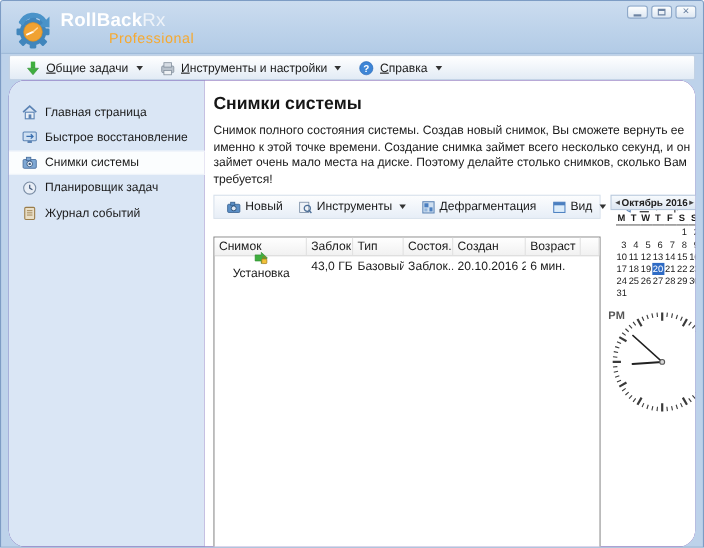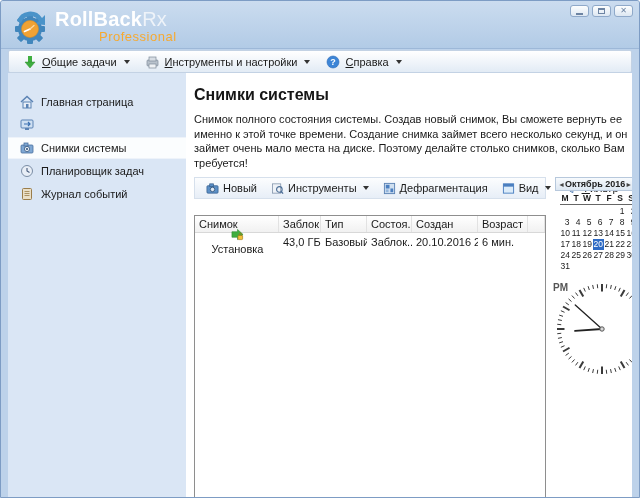--- a/index.html
+++ b/index.html
@@ -8,21 +8,21 @@
 
   .window { width:640px; height:498px; background:#bdd2ea; border:1px solid #7d9cc4;
             border-radius:3px 3px 0 0; overflow:hidden; display:flex; flex-direction:column; }
 
   
   .titlebar { height:48px; background:linear-gradient(#cbdcef,#b2cbe6);
               display:flex; align-items:center; position:relative; flex:0 0 auto;
               border-bottom:1px solid #9db8d8; }
   .logo { margin:2px 4px 0 8px; }
   .brand-wrap { line-height:1; margin-top:2px; }
-  .brand-line { font-size:20px; font-weight:bold; color:#ffffff; letter-spacing:0.2px; }
+  .brand-line { font-size:17px; font-weight:bold; color:#ffffff; letter-spacing:0.2px; }
   .brand-rx { font-weight:normal; color:#eef3f9; }
   .brand-sub { font-size:13px; color:#f6a930; margin:1px 0 0 44px; letter-spacing:0.5px; }
   .win-controls { position:absolute; top:4px; right:6px; display:flex; gap:3px; }
   .win-btn { width:19px; height:12px; background:linear-gradient(#fdfefe,#dde7f2);
              border:1px solid #8fa9c9; border-radius:3px; display:flex;
              align-items:center; justify-content:center; font-size:8px; color:#6d84a3;
              cursor:default; }
   .min-glyph { width:7px; height:2px; background:#6d84a3; margin-top:5px; }
   .max-glyph { width:7px; height:6px; border:1px solid #6d84a3; border-top-width:2px; }
   .close-glyph { font-size:8px; line-height:1; }
@@ -30,21 +30,21 @@
   
   .menubar { height:23px; margin:1px 7px 0 7px; background:linear-gradient(#ffffff,#e2ebf5);
              border:1px solid #c3d2e4; border-radius:2px; display:flex; align-items:center;
              padding:0 6px; flex:0 0 auto; }
   .menu-item { display:flex; align-items:center; gap:5px; padding:2px 8px; cursor:default; }
   .menu-item .hot { text-decoration:underline; }
   .tri { width:0; height:0; border-left:3px solid transparent; border-right:3px solid transparent;
          border-top:4px solid #333; margin-left:2px; }
 
   
-  .body-row { flex:1 1 auto; display:flex; margin:0 7px; background:#4c1d95; overflow:hidden; }
+  .body-row { flex:1 1 auto; display:flex; margin:0 7px; background:#4c1d95; overflow:hidden;border-radius:15px; }
   .sidebar { width:178px; background:#dae6f5; flex:0 0 auto; padding-top:18px; }
   .side-item { display:flex; align-items:center; gap:7px; height:22px; padding:0 0 0 12px;
                margin-bottom:1px; cursor:default; }
   .side-item.sel { background:#fbfdfe; border-top:1px solid #eef3fa; border-bottom:1px solid #eef3fa; }
 
   .main { flex:1 1 auto; background:#ffffff; padding:13px 6px 0 8px; position:relative; }
   .page-title { font-size:16px; font-weight:bold; color:#161616; margin-bottom:8px; }
   .page-desc { width:434px; line-height:1.32; color:#1a1a1a; margin-bottom:7px; }
 
   .content-row { display:flex; align-items:flex-start; }
@@ -165,20 +165,21 @@
           <rect x="6" y="9" width="2.5" height="4" fill="#5b83b4"></rect>
         </svg>
         <span>Главная страница</span>
       </div>
       <div class="side-item">
         <svg width="14" height="14" viewBox="0 0 14 14">
           <rect x="1" y="2" width="12" height="8" rx="1" fill="#cfe0f2" stroke="#5b83b4" stroke-width="1"></rect>
           <rect x="5" y="10" width="4" height="2" fill="#5b83b4"></rect>
           <path d="M 4 6 L 10 6 M 8 4 L 10 6 L 8 8" fill="none" stroke="#3a6fb0" stroke-width="1.2"></path>
         </svg>
+        <span>Быстрое восстановление</span>
       </div>
       <div class="side-item sel">
         <svg width="14" height="14" viewBox="0 0 14 14">
           <rect x="1" y="4" width="12" height="8" rx="1" fill="#7fa8d4" stroke="#4a6f9e" stroke-width="0.8"></rect>
           <rect x="4" y="2" width="4" height="3" fill="#7fa8d4" stroke="#4a6f9e" stroke-width="0.8"></rect>
           <circle cx="7" cy="8" r="2.6" fill="#e9f0f8" stroke="#35567e" stroke-width="0.8"></circle>
           <circle cx="7" cy="8" r="1.1" fill="#35567e"></circle>
         </svg>
         <span>Снимки системы</span>
       </div>

